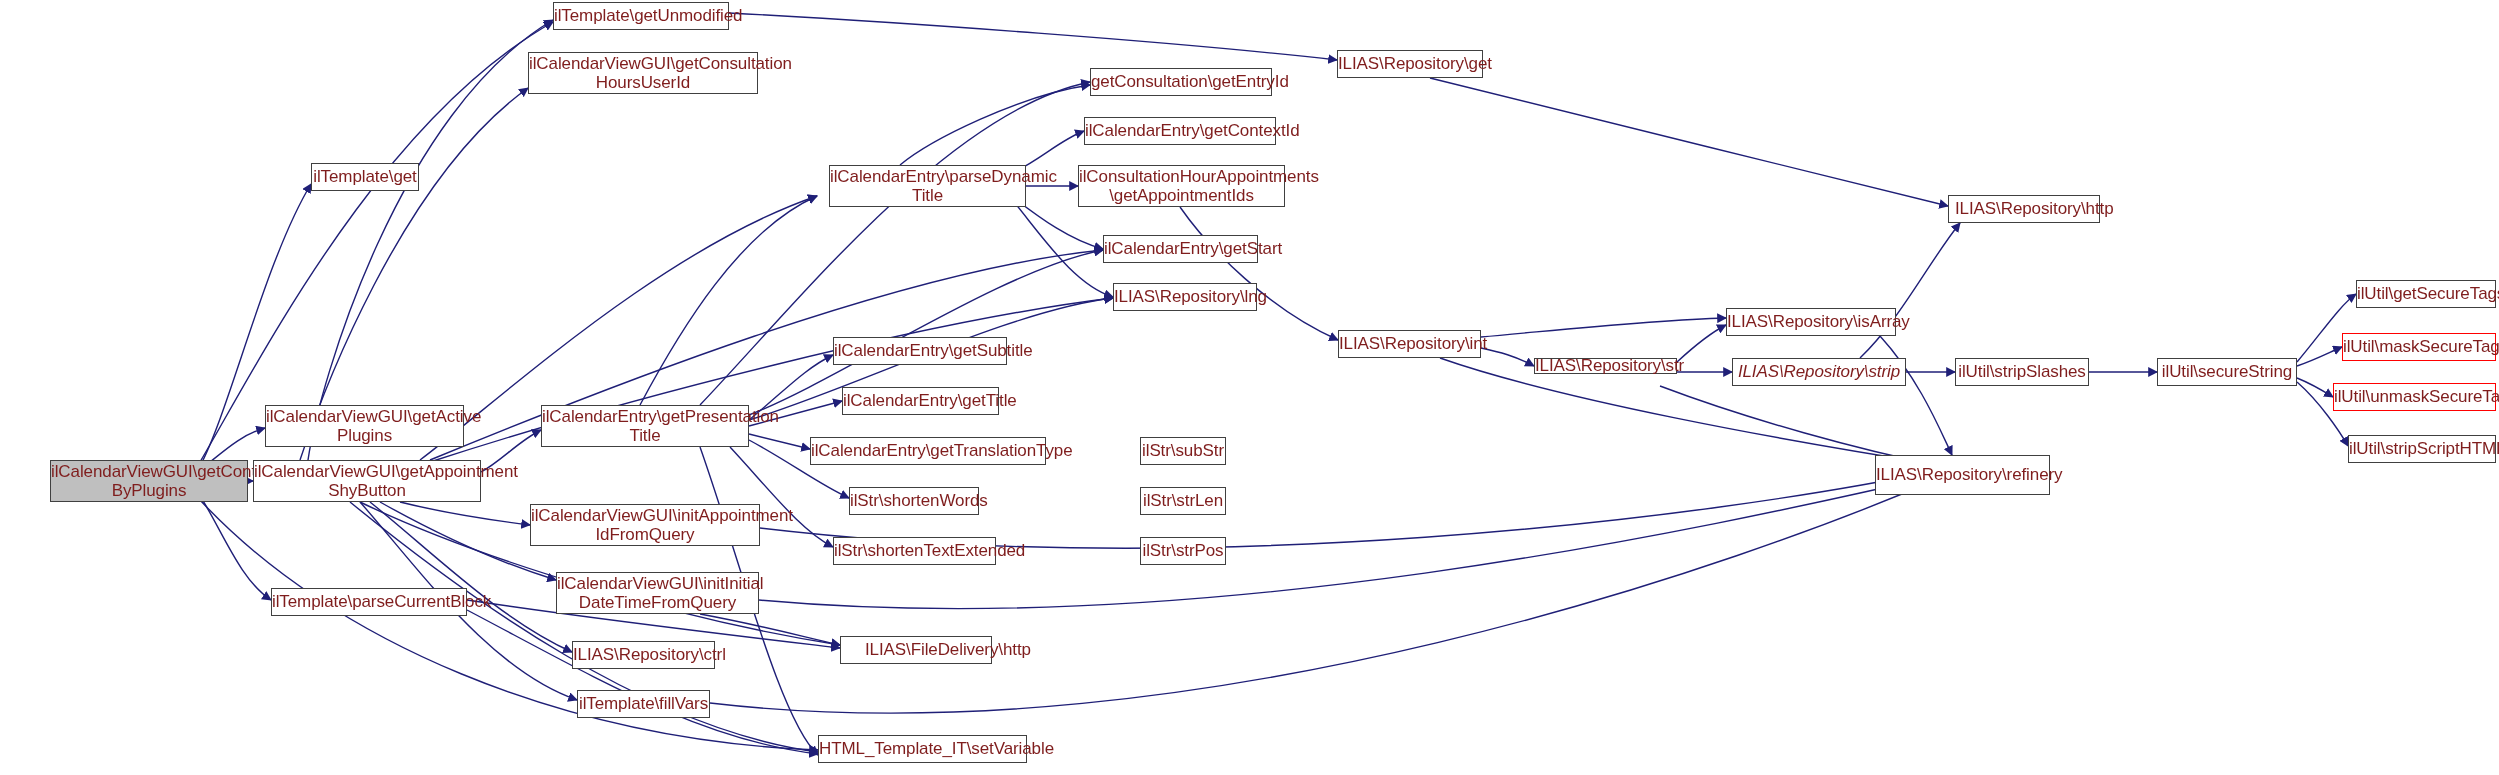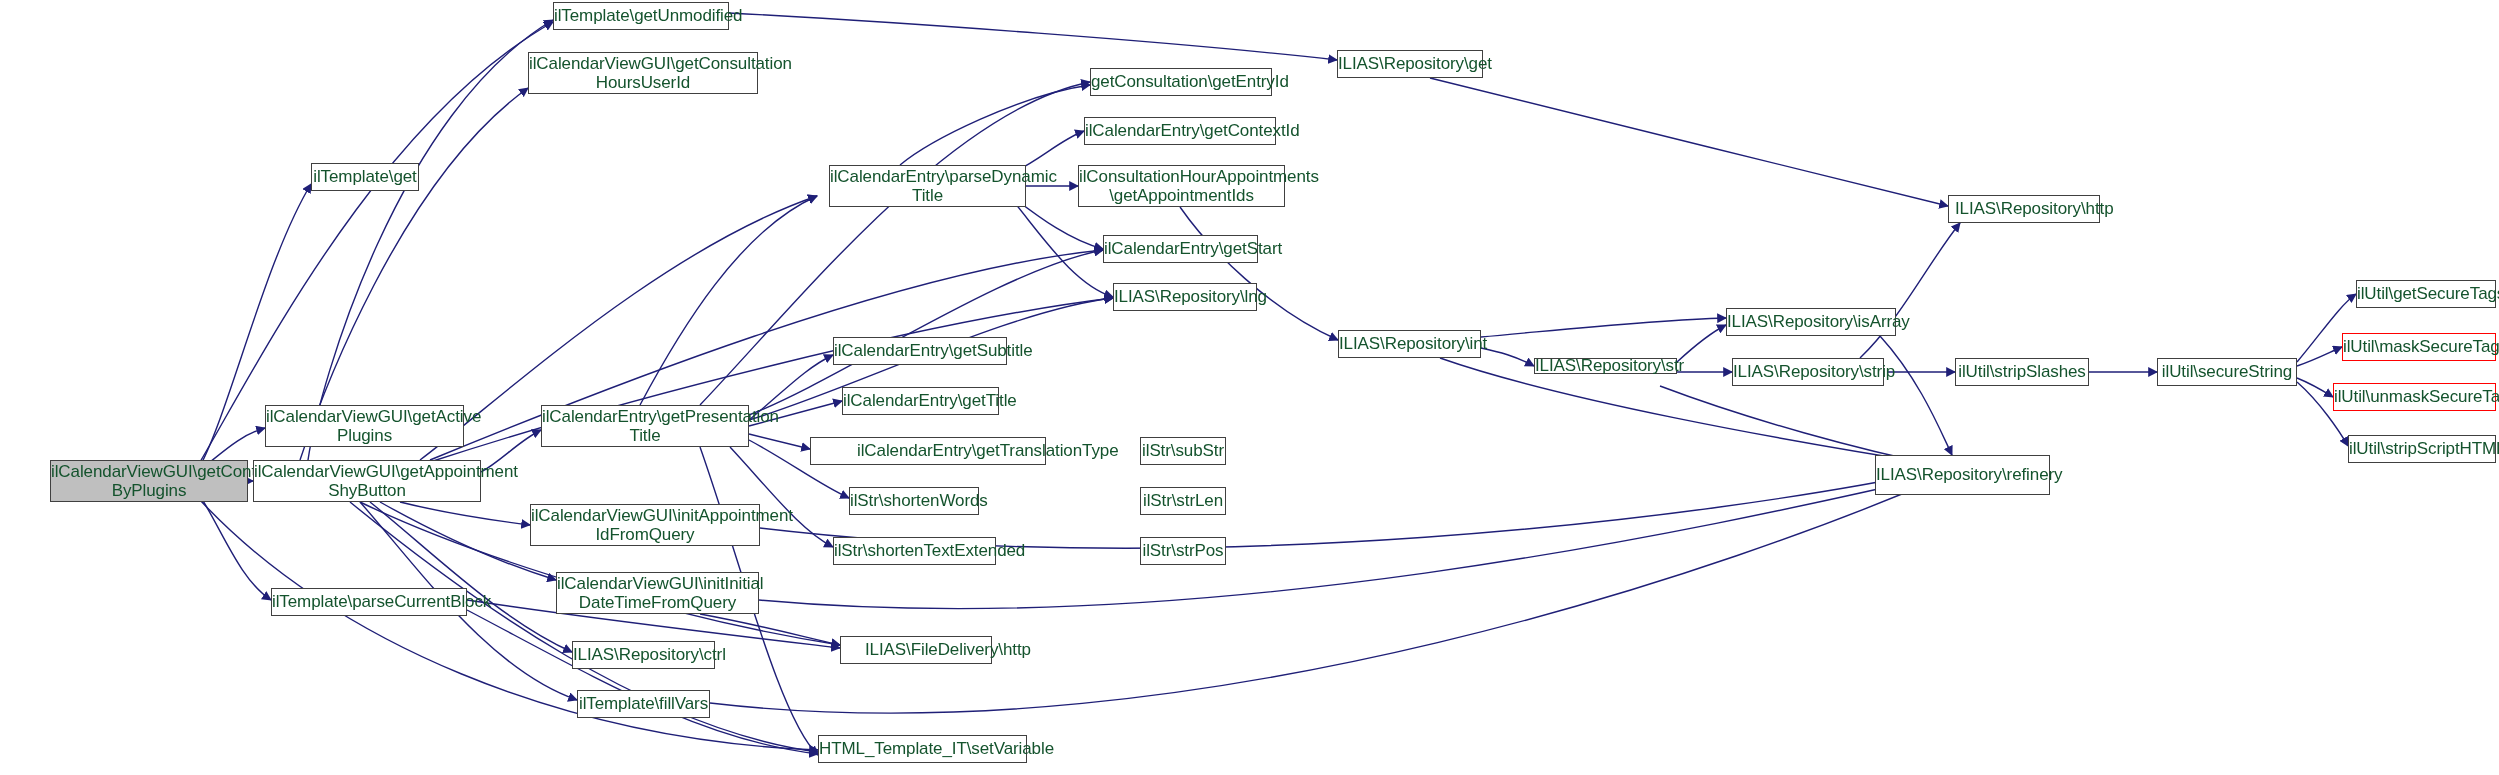--- a/index.html
+++ b/index.html
@@ -22,21 +22,21 @@
     top: 0;
     width: 2499px;
     height: 775px;
     pointer-events: none;
   }
   .node {
     position: absolute;
     box-sizing: border-box;
     border: 1px solid #404040;
     background: #ffffff;
-    color: #14532d;
+    color: #7f1d1d;
     font-size: 17px;
     line-height: 1.12;
     display: flex;
     align-items: center;
     justify-content: center;
     text-align: center;
     white-space: pre-line;
     letter-spacing: -0.1px;
     z-index: 5;
   }
@@ -139,42 +139,42 @@
       <div class="node" style="left: 817px; top: 165px; width: 197px; height: 42px; margin-left: 12px;"><span class="lbl">ilCalendarEntry\parseDynamic
 Title</span></div>
       <div class="node" style="left: 1090px; top: 68px; width: 182px; height: 28px;"><span class="lbl">getConsultation\getEntryId</span></div>
       <div class="node" style="left: 1084px; top: 117px; width: 192px; height: 28px;"><span class="lbl">ilCalendarEntry\getContextId</span></div>
       <div class="node" style="left: 1078px; top: 165px; width: 207px; height: 42px;"><span class="lbl">ilConsultationHourAppointments
 \getAppointmentIds</span></div>
       <div class="node" style="left: 1103px; top: 235px; width: 155px; height: 28px;"><span class="lbl">ilCalendarEntry\getStart</span></div>
       <div class="node" style="left: 1113px; top: 283px; width: 144px; height: 28px;"><span class="lbl">ILIAS\Repository\lng</span></div>
       <div class="node" style="left: 833px; top: 337px; width: 174px; height: 28px;"><span class="lbl">ilCalendarEntry\getSubtitle</span></div>
       <div class="node" style="left: 842px; top: 387px; width: 157px; height: 28px; text-align: center;"><span class="lbl">ilCalendarEntry\getTitle</span></div>
-      <div class="node" style="left: 810px; top: 437px; width: 236px; height: 28px; padding-left: 46px;"><span class="lbl">ilCalendarEntry\getTranslationType</span></div>
+      <div class="node" style="left: 810px; top: 437px; width: 236px; height: 28px;"><span class="lbl">ilCalendarEntry\getTranslationType</span></div>
       <div class="node" style="left: 541px; top: 405px; width: 208px; height: 42px;"><span class="lbl">ilCalendarEntry\getPresentation
 Title</span></div>
       <div class="node" style="left: 849px; top: 487px; width: 130px; height: 28px;"><span class="lbl">ilStr\shortenWords</span></div>
       <div class="node" style="left: 833px; top: 537px; width: 163px; height: 28px;"><span class="lbl">ilStr\shortenTextExtended</span></div>
       <div class="node" style="left: 1140px; top: 437px; width: 86px; height: 28px;"><span class="lbl">ilStr\subStr</span></div>
       <div class="node" style="left: 1140px; top: 487px; width: 86px; height: 28px;"><span class="lbl">ilStr\strLen</span></div>
       <div class="node" style="left: 1140px; top: 537px; width: 86px; height: 28px;"><span class="lbl">ilStr\strPos</span></div>
       <div class="node" style="left: 530px; top: 504px; width: 230px; height: 42px;"><span class="lbl">ilCalendarViewGUI\initAppointment
 IdFromQuery</span></div>
       <div class="node" style="left: 556px; top: 572px; width: 203px; height: 42px;"><span class="lbl">ilCalendarViewGUI\initInitial
 DateTimeFromQuery</span></div>
       <div class="node" style="left: 572px; top: 641px; width: 143px; height: 28px;"><span class="lbl">ILIAS\Repository\ctrl</span></div>
       <div class="node" style="left: 577px; top: 690px; width: 133px; height: 28px;"><span class="lbl">ilTemplate\fillVars</span></div>
       <div class="node" style="left: 840px; top: 636px; width: 152px; height: 28px; padding-left: 24px;"><span class="lbl">ILIAS\FileDelivery\http</span></div>
       <div class="node" style="left: 818px; top: 735px; width: 209px; height: 28px;"><span class="lbl">HTML_Template_IT\setVariable</span></div>
       <div class="node" style="left: 1337px; top: 50px; width: 146px; height: 28px;"><span class="lbl">ILIAS\Repository\get</span></div>
       <div class="node" style="left: 1948px; top: 195px; width: 152px; height: 28px; padding-left: 6px;"><span class="lbl">ILIAS\Repository\http</span></div>
       <div class="node" style="left: 1338px; top: 330px; width: 143px; height: 28px;"><span class="lbl">ILIAS\Repository\int</span></div>
       <div class="node" style="left: 1534px; top: 358px; width: 143px; height: 16px;"><span class="lbl">ILIAS\Repository\str</span></div>
       <div class="node" style="left: 1726px; top: 308px; width: 170px; height: 28px;"><span class="lbl">ILIAS\Repository\isArray</span></div>
-      <div class="node" style="left: 1732px; top: 358px; width: 152px; height: 28px;"><span class="lbl">ILIAS\Repository\strip</span></div>
+      <div class="node" style="left: 1732px; top: 358px; width: 174px; height: 28px; font-style: italic;"><span class="lbl">ILIAS\Repository\strip</span></div>
       <div class="node" style="left: 1955px; top: 358px; width: 134px; height: 28px;"><span class="lbl">ilUtil\stripSlashes</span></div>
       <div class="node" style="left: 2157px; top: 358px; width: 140px; height: 28px;"><span class="lbl">ilUtil\secureString</span></div>
       <div class="node" style="left: 1875px; top: 455px; width: 175px; height: 40px;"><span class="lbl">ILIAS\Repository\refinery</span></div>
       <div class="node" style="left: 2356px; top: 280px; width: 140px; height: 28px;"><span class="lbl">ilUtil\getSecureTags</span></div>
       <div class="node alert" style="left: 2342px; top: 333px; width: 154px; height: 28px;"><span class="lbl">ilUtil\maskSecureTags</span></div>
       <div class="node alert" style="left: 2333px; top: 383px; width: 163px; height: 28px;"><span class="lbl">ilUtil\unmaskSecureTags</span></div>
       <div class="node" style="left: 2348px; top: 435px; width: 148px; height: 28px;"><span class="lbl">ilUtil\stripScriptHTML</span></div>
     </div>
 </div>
 

